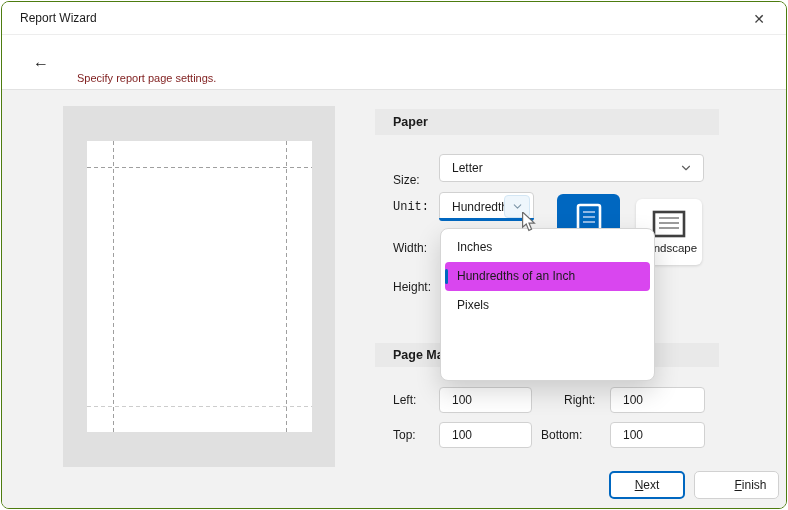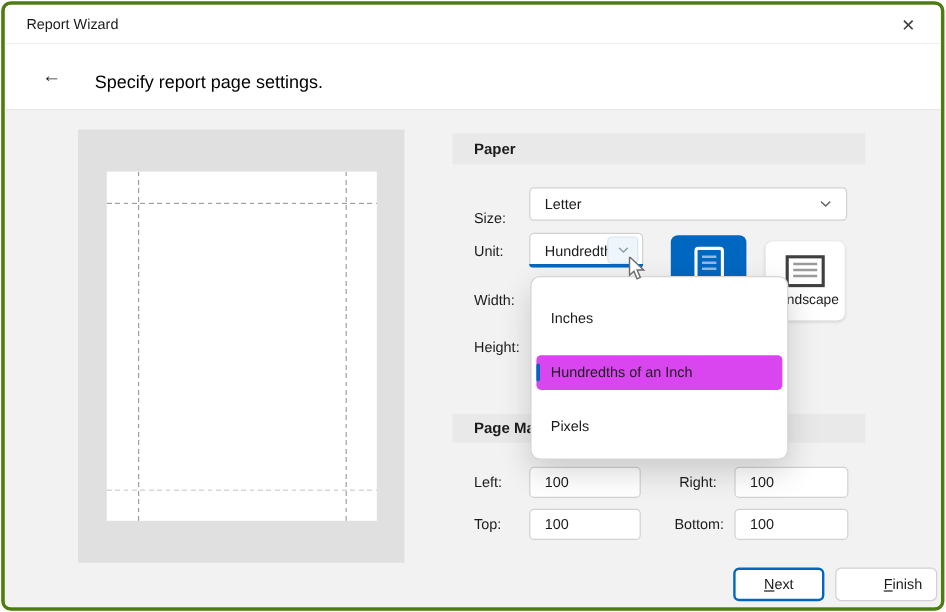--- a/index.html
+++ b/index.html
@@ -1,31 +1,31 @@
 <!DOCTYPE html>
 <html><head>
 <meta charset="utf-8">
 <style>
   html,body{margin:0;padding:0;background:#ffffff;font-family:"Liberation Sans",sans-serif;
     -webkit-font-smoothing:antialiased;}
   #window{position:relative;width:786px;height:508px;margin:1px;background:#ffffff;
-    border:3px solid #4d7c0f;border-radius:8px;overflow:hidden;box-sizing:border-box;}
+    border:1px solid #4d7c0f;border-radius:8px;overflow:hidden;box-sizing:border-box;}
   
   .titlebar{position:absolute;left:0;top:0;width:100%;height:33px;background:#fff;
     border-bottom:1px solid #ededed;box-sizing:border-box;}
   .titlebar .title{position:absolute;left:18px;top:0;line-height:32px;font-size:12px;color:#1b1b1b;}
   .close-btn{position:absolute;right:14px;top:4px;width:26px;height:26px;display:flex;
     align-items:center;justify-content:center;font-size:14px;color:#404040;cursor:default;}
   
   .wiz-header{position:absolute;left:0;top:33px;width:100%;height:55px;background:#fff;
     border-bottom:1px solid #e2e2e2;box-sizing:border-box;}
   .back-btn{position:absolute;left:27px;top:14px;width:24px;height:26px;display:flex;
     align-items:center;justify-content:center;font-size:16px;color:#1b1b1b;}
-  .subtitle{position:absolute;left:75px;top:4px;height:55px;display:flex;align-items:center;
-    font-size:15px;color:#000000;}
+  .subtitle{position:absolute;left:75px;top:15px;height:55px;display:flex;align-items:center;
+    font-size:11px;color:#7f1d1d;}
   
   .content{position:absolute;left:0;top:88px;right:0;bottom:0;background:#f2f2f2;}
   
   .preview-surface{position:absolute;left:61px;top:16px;width:272px;height:361px;background:#e0e0e0;}
   .preview-page{position:absolute;left:85px;top:51px;width:225px;height:291px;background:#ffffff;}
   .dash-v{position:absolute;top:0;bottom:0;width:1px;
     background-image:repeating-linear-gradient(to bottom,#9f9f9f 0 4px,transparent 4px 7px);}
   .dash-h{position:absolute;left:0;right:0;height:1px;
     background-image:repeating-linear-gradient(to right,#9f9f9f 0 4px,transparent 4px 7px);}
   .dash-h.light{background-image:repeating-linear-gradient(to right,#cdcdcd 0 4px,transparent 4px 7px);}
@@ -54,21 +54,21 @@
     align-items:center;box-sizing:border-box;}
   .orient-portrait{background:#0067c0;}
   .orient-landscape{background:#fff;box-shadow:0 1px 3px rgba(0,0,0,.14);}
   .orient-label{font-size:11.5px;margin-top:4px;}
   .orient-portrait .orient-label{color:#fff;}
   .orient-landscape .orient-label{color:#1b1b1b;}
   
   .popup{position:absolute;left:438px;top:138px;width:215px;height:153px;background:#fff;
     border:1px solid #d5d5d5;border-radius:8px;box-shadow:0 10px 26px rgba(0,0,0,.16);
     box-sizing:border-box;padding:4px 0;z-index:10;}
-  .popup-item{position:relative;height:29px;line-height:29px;margin:16px 4px;padding-left:12px;
+  .popup-item{position:relative;height:29px;line-height:29px;margin:0 4px;padding-left:12px;
     font-size:12px;color:#1b1b1b;border-radius:4px;white-space:nowrap;}
   .popup-item.selected{background:#d946ef;}
   .popup-item.selected .sel-bar{position:absolute;left:0;top:7px;width:3px;height:15px;
     background:#0067c0;border-radius:2px;}
   
   .cursor{position:absolute;left:519px;top:122px;z-index:20;}
   
   .btn{position:absolute;height:28px;background:#fff;border-radius:5px;box-sizing:border-box;
     display:flex;align-items:center;justify-content:center;font-size:12px;color:#1b1b1b;}
   .btn-next{left:607px;top:381px;width:76px;border:2px solid #0067c0;}
@@ -111,21 +111,21 @@
     <div class="field-label" style="top:64px;height:28px;margin-top:12px;">Size:</div>
     <div class="combo" style="left:437px;top:64px;width:265px;height:28px;">
       <span class="combo-text">Letter</span>
       <span class="chev">
         <svg width="14" height="14" viewBox="0 0 24 24">
             <polyline points="6,9 12,15 18,9" fill="none" stroke="#5f5f5f" stroke-width="2" stroke-linecap="round" stroke-linejoin="round"></polyline>
           </svg>
       </span>
     </div>
 
-    <div class="field-label" style="top:102px;height:30px;">Unit:</div>
+    <div class="field-label" style="top:102px;height:30px;font-family:Liberation Mono, monospace;">Unit:</div>
     <div class="combo unit-combo" style="left:437px;top:102px;width:95px;height:29px;">
       <span class="combo-text">Hundredth...</span>
       <span class="chev-btn">
         <svg width="13" height="13" viewBox="0 0 24 24">
             <polyline points="6,9 12,15 18,9" fill="none" stroke="#7d96a8" stroke-width="2" stroke-linecap="round" stroke-linejoin="round"></polyline>
           </svg>
       </span>
       <span class="unit-underline"></span>
     </div>
 
@@ -155,21 +155,21 @@
       <span>Page Margins</span>
     </div>
 
     <div class="field-label" style="top:297px;height:26px;">Left:</div>
     <input class="text-input" style="left: 437px; top: 297px; width: 93px; height: 26px;" value="100">
     <div class="field-label" style="left:562px;top:297px;height:26px;">Right:</div>
     <input class="text-input" style="left: 608px; top: 297px; width: 95px; height: 26px;" value="100">
 
     <div class="field-label" style="top:332px;height:26px;">Top:</div>
     <input class="text-input" style="left: 437px; top: 332px; width: 93px; height: 26px;" value="100">
-    <div class="field-label" style="left:558px;top:332px;height:26px;">Bottom:</div>
+    <div class="field-label" style="left:539px;top:332px;height:26px;">Bottom:</div>
     <input class="text-input" style="left: 608px; top: 332px; width: 95px; height: 26px;" value="100">
 
     <div class="popup">
       <div class="popup-item">Inches</div>
       <div class="popup-item selected">
         <span class="sel-bar"></span>
         <span>Hundredths of an Inch</span>
       </div>
       <div class="popup-item">Pixels</div>
     </div>

